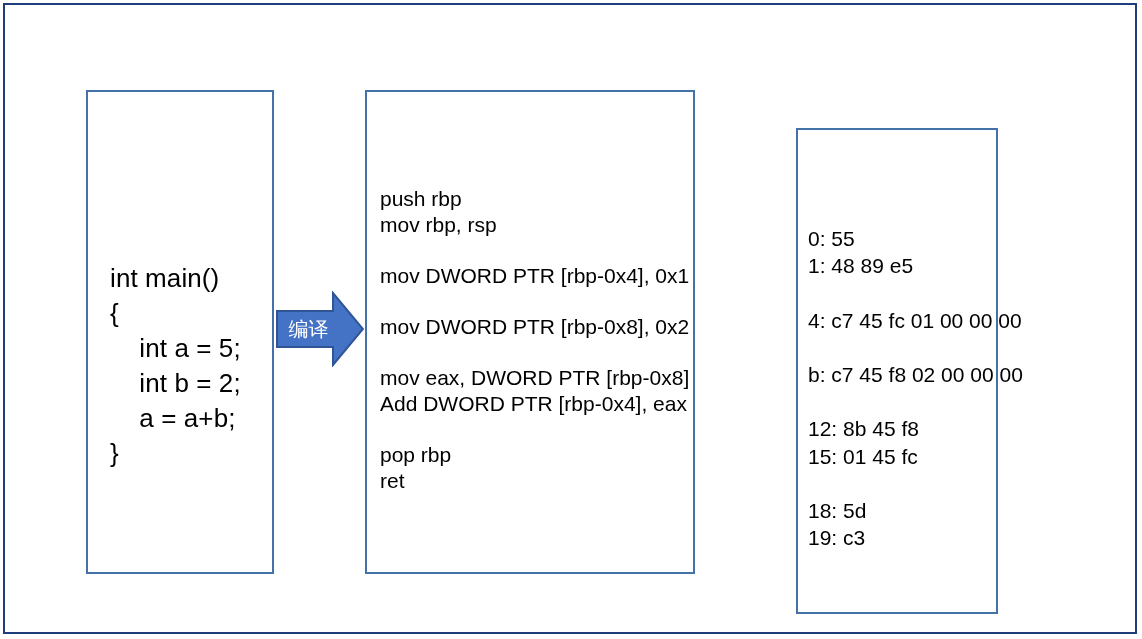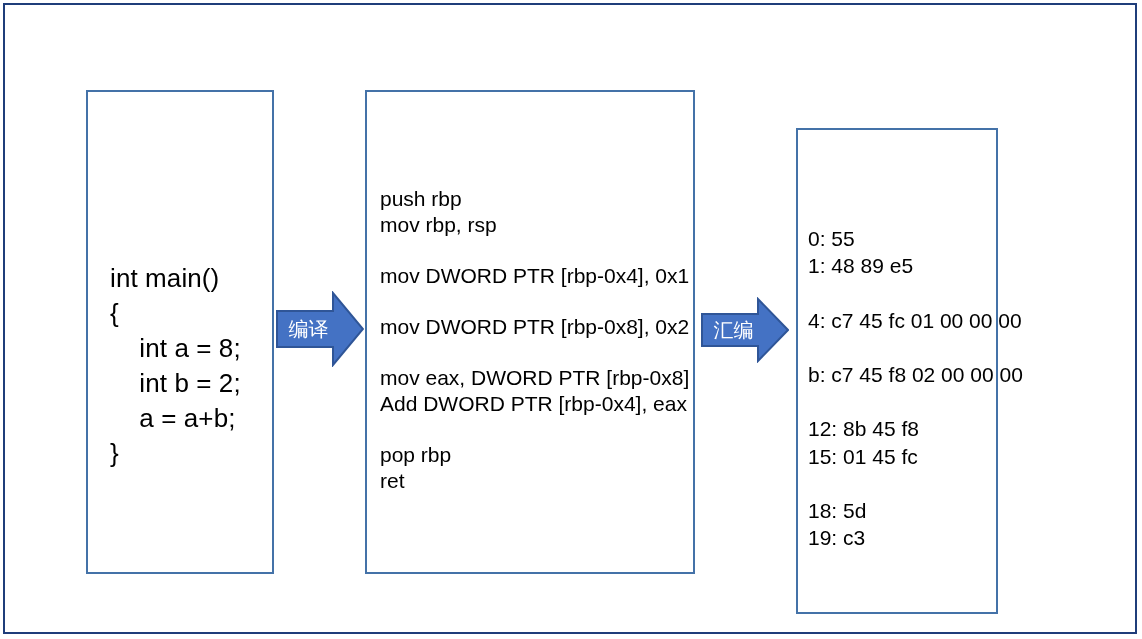--- a/index.html
+++ b/index.html
@@ -120,21 +120,21 @@
 </head>
 <body>
 
 <div id="canvas">
 
   <div class="outer-frame"></div>
 
   <div class="code-box" id="box-source">
     <pre class="code-text" id="source-text">int main()
 {
-    int a = 8;
+    int a = 5;
     int b = 2;
     a = a+b;
 }</pre>
   </div>
 
   <div class="arrow-wrap" id="arrow-compile">
     <svg viewBox="0 0 88 76" preserveAspectRatio="none">
       <polygon points="1,20 57,20 57,2 87,38 57,74 57,56 1,56" fill="#4472c4" stroke="#2f5597" stroke-width="2"></polygon>
     </svg>
     <span class="arrow-label">编译</span>
@@ -148,26 +148,20 @@
 
 mov DWORD PTR [rbp-0x8], 0x2
 
 mov eax, DWORD PTR [rbp-0x8]
 Add DWORD PTR [rbp-0x4], eax
 
 pop rbp
 ret</pre>
   </div>
 
-  <div class="arrow-wrap" id="arrow-assemble">
-    <svg viewBox="0 0 88 66" preserveAspectRatio="none">
-      <polygon points="1,17 57,17 57,2 87,33 57,64 57,49 1,49" fill="#4472c4" stroke="#2f5597" stroke-width="2"></polygon>
-    </svg>
-    <span class="arrow-label">汇编</span>
-  </div>
 
   <div class="code-box" id="box-machine">
     <pre class="code-text" id="machine-text">0: 55
 1: 48 89 e5
 
 4: c7 45 fc 01 00 00 00
 
 b: c7 45 f8 02 00 00 00
 
 12: 8b 45 f8

